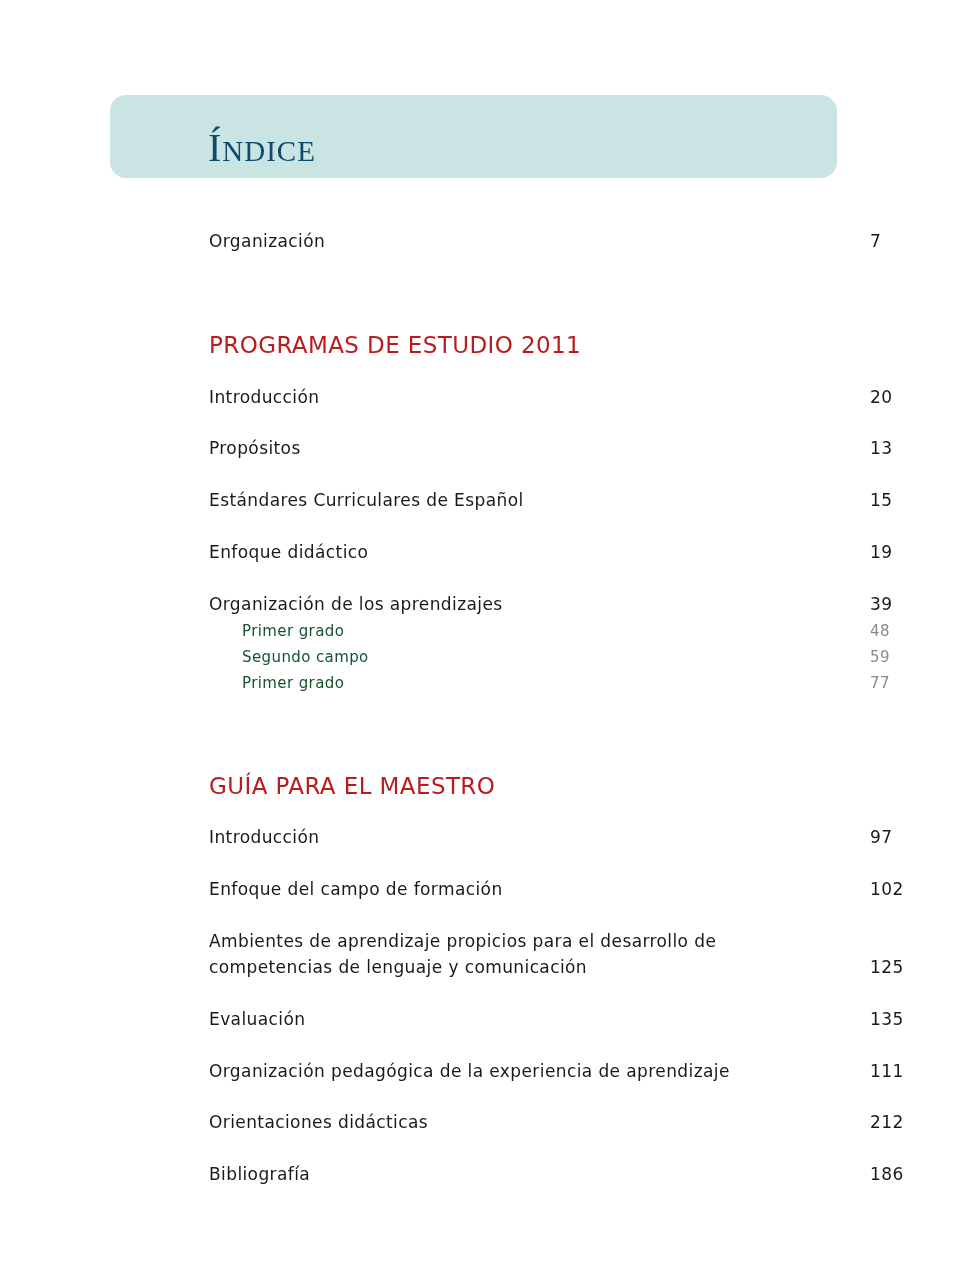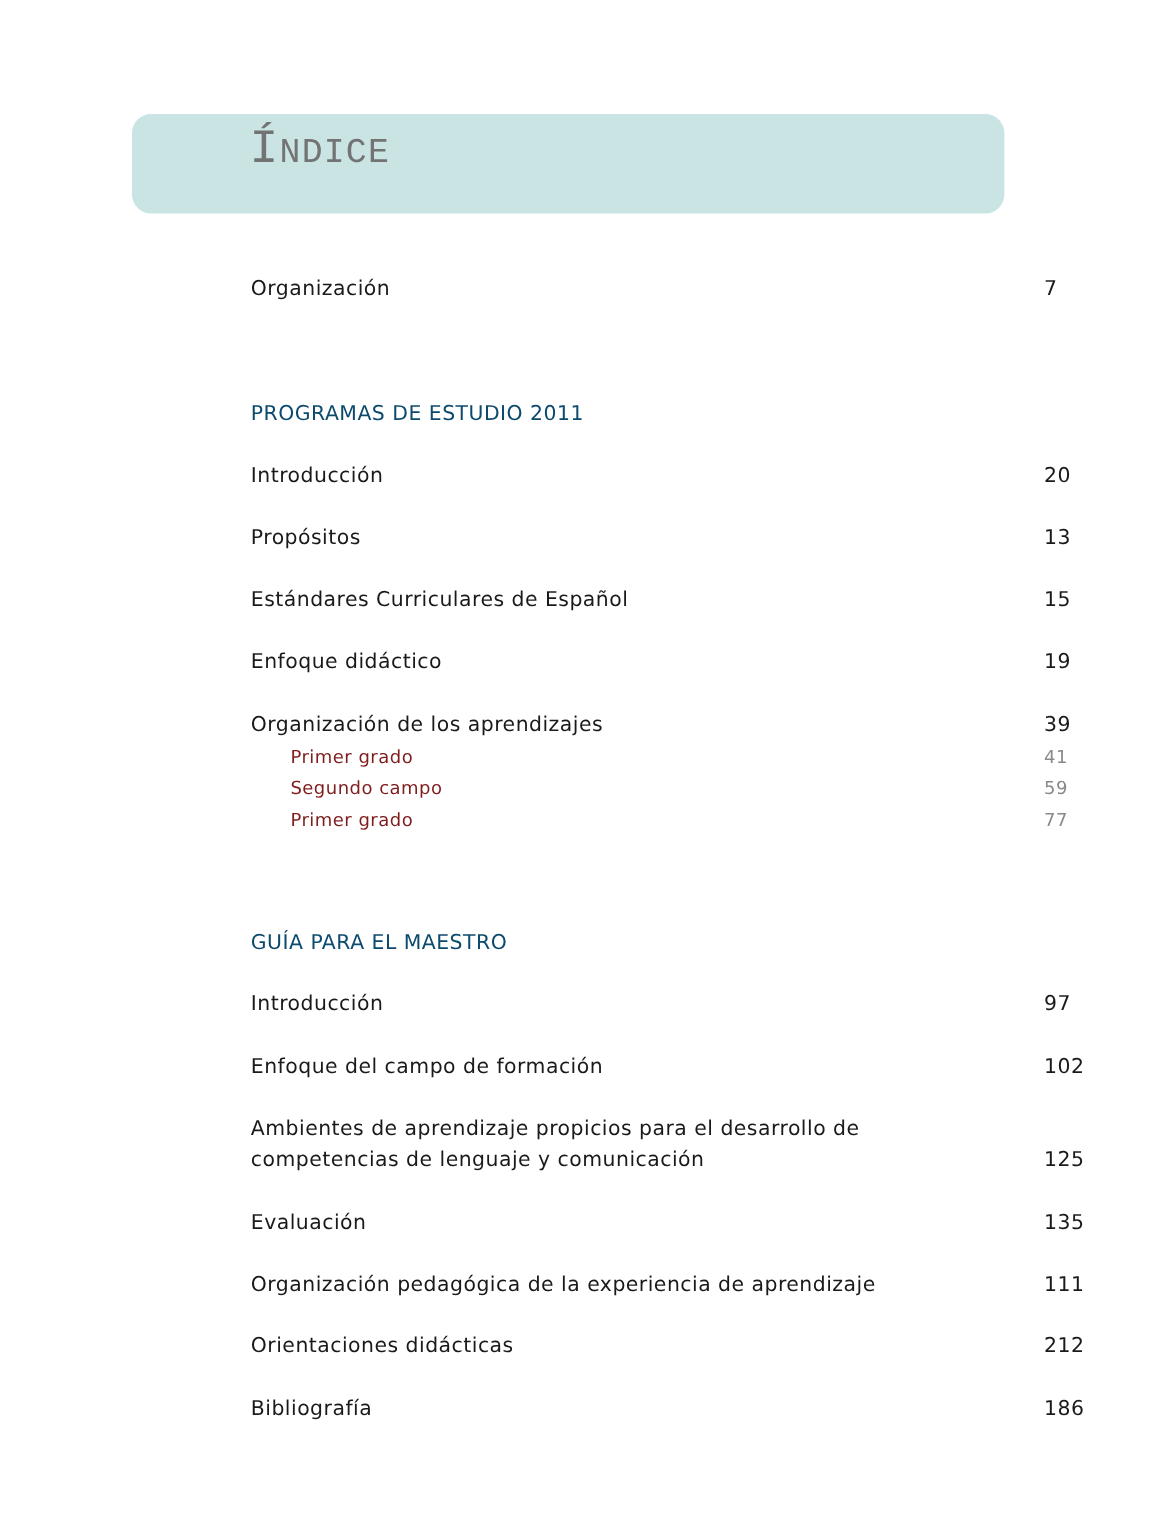--- a/index.html
+++ b/index.html
@@ -1,27 +1,27 @@
 <!DOCTYPE html>
 <html><head>
   <meta charset="utf-8">
   <style>
     html, body { margin: 0; padding: 0; background: #ffffff; }
     body { width: 972px; height: 1280px; position: relative; overflow: hidden;
            font-family: "DejaVu Sans", sans-serif; color: #1a1a1a; }
     .header-band { position: absolute; left: 110px; top: 95px; width: 727px; height: 83px;
                    background: #c9e4e3; border-radius: 16px; }
-    .header-title { position: absolute; left: 98px; top: 8px; font-size: 40px; color: #737373;
-                    letter-spacing: 1px; font-family: Liberation Mono, monospace; font-weight: normal; }
+    .header-title { position: absolute; left: 98px; top: 29px; font-size: 40px; color: #0c4a6e;
+                    letter-spacing: 1px; font-family: Liberation Serif, serif; font-weight: normal; }
     .header-title .sc { font-size: 29px; }
     .entry { position: absolute; left: 209px; font-size: 17px; letter-spacing: 0.4px; line-height: 26px; }
     .page { position: absolute; left: 870px; font-size: 17px; line-height: 26px; letter-spacing: 0.4px; }
-    .sub { left: 242px; font-size: 15px; color: #7f1d1d; }
+    .sub { left: 242px; font-size: 15px; color: #14532d; }
     .subpage { font-size: 15px; color: #8a8a8a; }
-    .section { position: absolute; left: 209px; font-size: 17px; color: #0c4a6e; letter-spacing: 0.4px; line-height: 26px; }
+    .section { position: absolute; left: 209px; font-size: 23px; color: #b91c1c; letter-spacing: 0.4px; line-height: 26px; }
   </style>
 </head>
 <body>
 
 <div class="header-band">
   <div class="header-title"><span>Í</span><span class="sc">NDICE</span></div>
 </div>
 
 <div class="entry" style="top:228px">Organización</div>
 <div class="page" style="top:228px">7</div>
@@ -37,21 +37,21 @@
 <div class="entry" style="top:487px">Estándares Curriculares de Español</div>
 <div class="page" style="top:487px">15</div>
 
 <div class="entry" style="top:539px">Enfoque didáctico</div>
 <div class="page" style="top:539px">19</div>
 
 <div class="entry" style="top:591px">Organización de los aprendizajes</div>
 <div class="page" style="top:591px">39</div>
 
 <div class="entry sub" style="top:618px">Primer grado</div>
-<div class="page subpage" style="top:618px">41</div>
+<div class="page subpage" style="top:618px">48</div>
 
 <div class="entry sub" style="top:644px">Segundo campo</div>
 <div class="page subpage" style="top:644px">59</div>
 
 <div class="entry sub" style="top:670px">Primer grado</div>
 <div class="page subpage" style="top:670px">77</div>
 
 <div class="section" style="top:773px">GUÍA PARA EL MAESTRO</div>
 
 <div class="entry" style="top:824px">Introducción</div>

